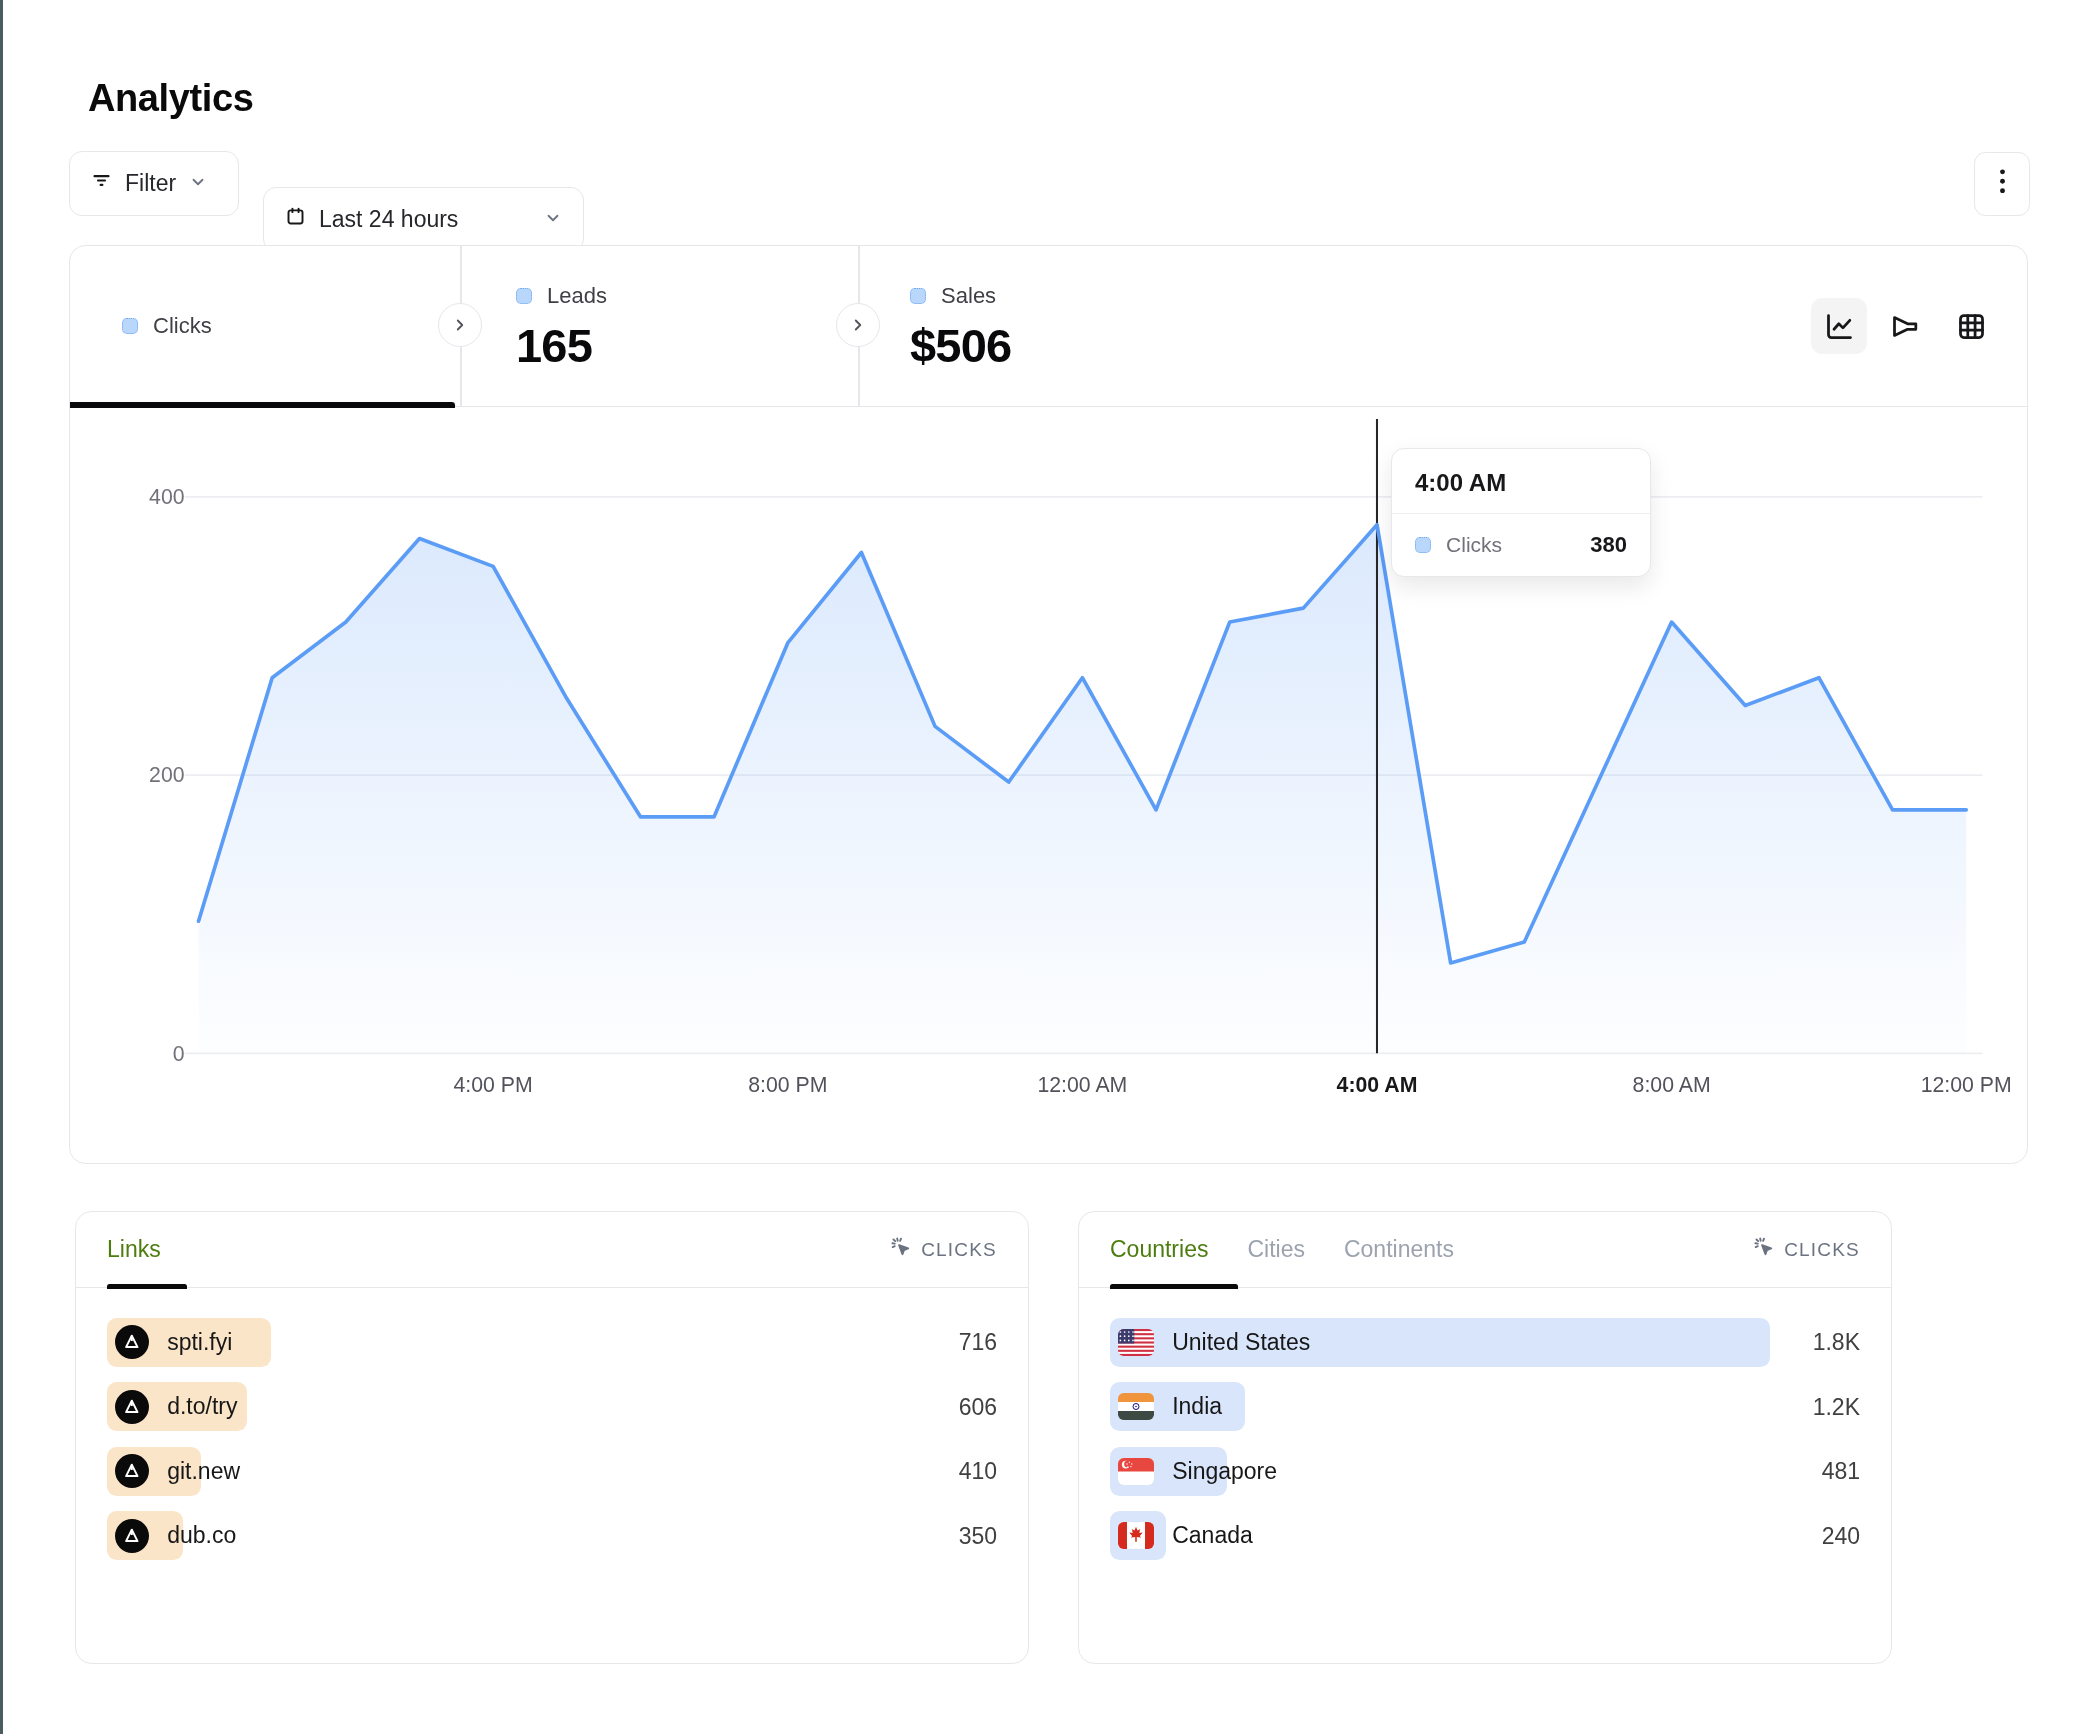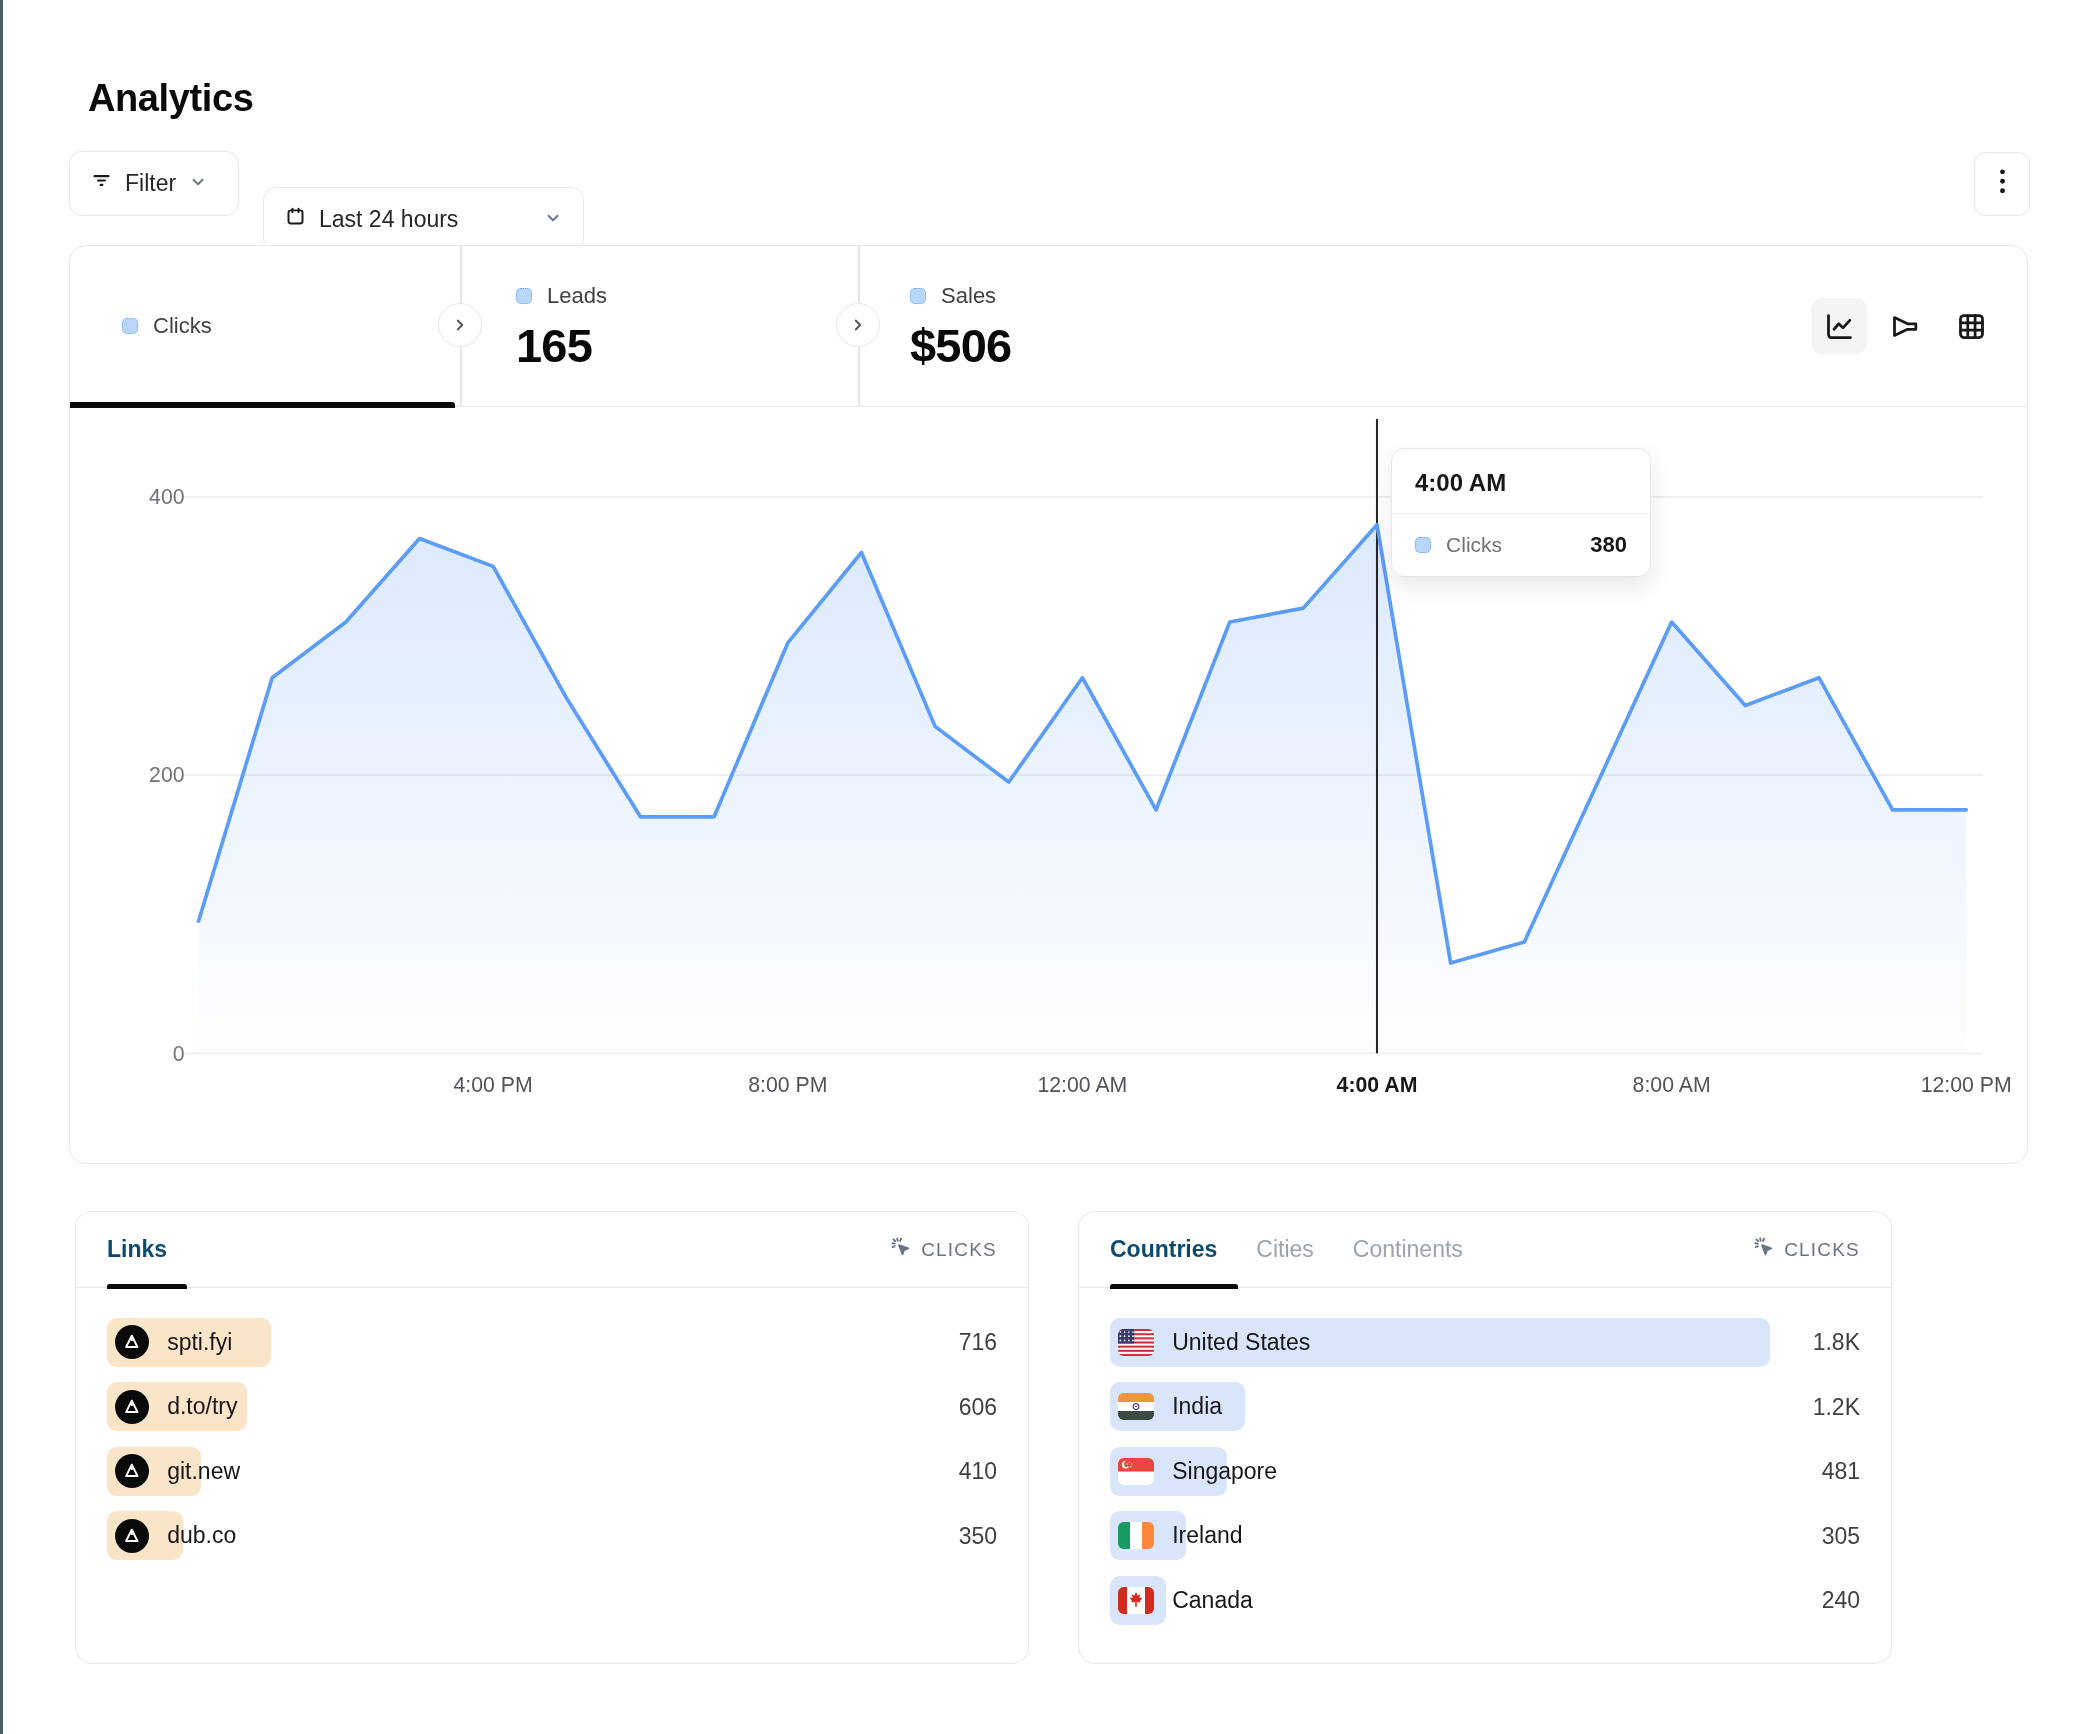--- a/index.html
+++ b/index.html
@@ -51,21 +51,21 @@
   .tooltip-row{display:flex;align-items:center;gap:14.7px;padding:18px 23px;
     font-size:21px;color:#71717a;}
   .tooltip-value{margin-left:auto;font-weight:700;color:#18181b;font-size:22px;}
 
   .panel{position:absolute;top:1211px;height:453px;border:1.6px solid #e5e7eb;
     border-radius:16.4px;background:#fff;box-sizing:border-box;}
   #links-panel{left:75px;width:954px;}
   #geo-panel{left:1078px;width:814px;}
   .panel-header{height:76px;display:flex;align-items:center;gap:39px;padding:0 31px;
     border-bottom:1.6px solid #e5e7eb;position:relative;box-sizing:border-box;}
-  .panel-tab{font-size:23px;font-weight:700;color:#0c4a6e;cursor:pointer;white-space:nowrap;}
+  .panel-tab{font-size:23px;font-weight:400;color:#4d7c0f;cursor:pointer;white-space:nowrap;}
   .panel-tab.inactive{color:#9ca3af;font-weight:500;}
   .panel-underline{position:absolute;bottom:-1.6px;left:31px;height:4.9px;background:#0a0a0a;
     border-radius:2.5px 2.5px 0 0;}
   .metric{margin-left:auto;display:flex;align-items:center;gap:8.2px;color:#6b7280;
     font-size:19px;letter-spacing:1.2px;font-weight:500;}
   .panel-list{padding:29.5px 31px;}
   .row{position:relative;height:49px;margin-bottom:15.5px;cursor:pointer;}
   .row:last-child{margin-bottom:0;}
   .row-bar{position:absolute;left:0;top:0;bottom:0;border-radius:9.8px;}
   .links-bar{background:#fbe5c8;}
@@ -389,34 +389,20 @@
                 <circle cx="16.5" cy="14.5" r="1.1"></circle>
                 <circle cx="15" cy="10" r="1.1"></circle>
               </g>
             </svg>
           </span>
           <span class="row-label">Singapore</span>
         </div>
         <span class="row-value">481</span>
       </div>
       <div class="row">
-        <div class="row-bar geo-bar" style="width: calc(11.5% - 10.4px);"></div>
-        <div class="row-content">
-          <span class="flag">
-            <svg width="36" height="27" viewBox="0 0 60 45">
-              <rect width="20" height="45" fill="#169b62"></rect>
-              <rect x="20" width="20" height="45" fill="#fff"></rect>
-              <rect x="40" width="20" height="45" fill="#ff883e"></rect>
-            </svg>
-          </span>
-          <span class="row-label">Ireland</span>
-        </div>
-        <span class="row-value">305</span>
-      </div>
-      <div class="row">
         <div class="row-bar geo-bar" style="width: calc(8.5% - 7.7px);"></div>
         <div class="row-content">
           <span class="flag">
             <svg width="36" height="27" viewBox="0 0 60 45">
               <rect width="60" height="45" fill="#fff"></rect>
               <rect width="15" height="45" fill="#d52b1e"></rect>
               <rect x="45" width="15" height="45" fill="#d52b1e"></rect>
               <path fill="#d52b1e" d="M30 8 L32.5 14 L37 12 L35.5 18.5 L41 17.5 L36.5 23.5 L38.5 26 L31.3 25.2 L31.3 33 L28.7 33 L28.7 25.2 L21.5 26 L23.5 23.5 L19 17.5 L24.5 18.5 L23 12 L27.5 14 Z"></path>
             </svg>
           </span>

